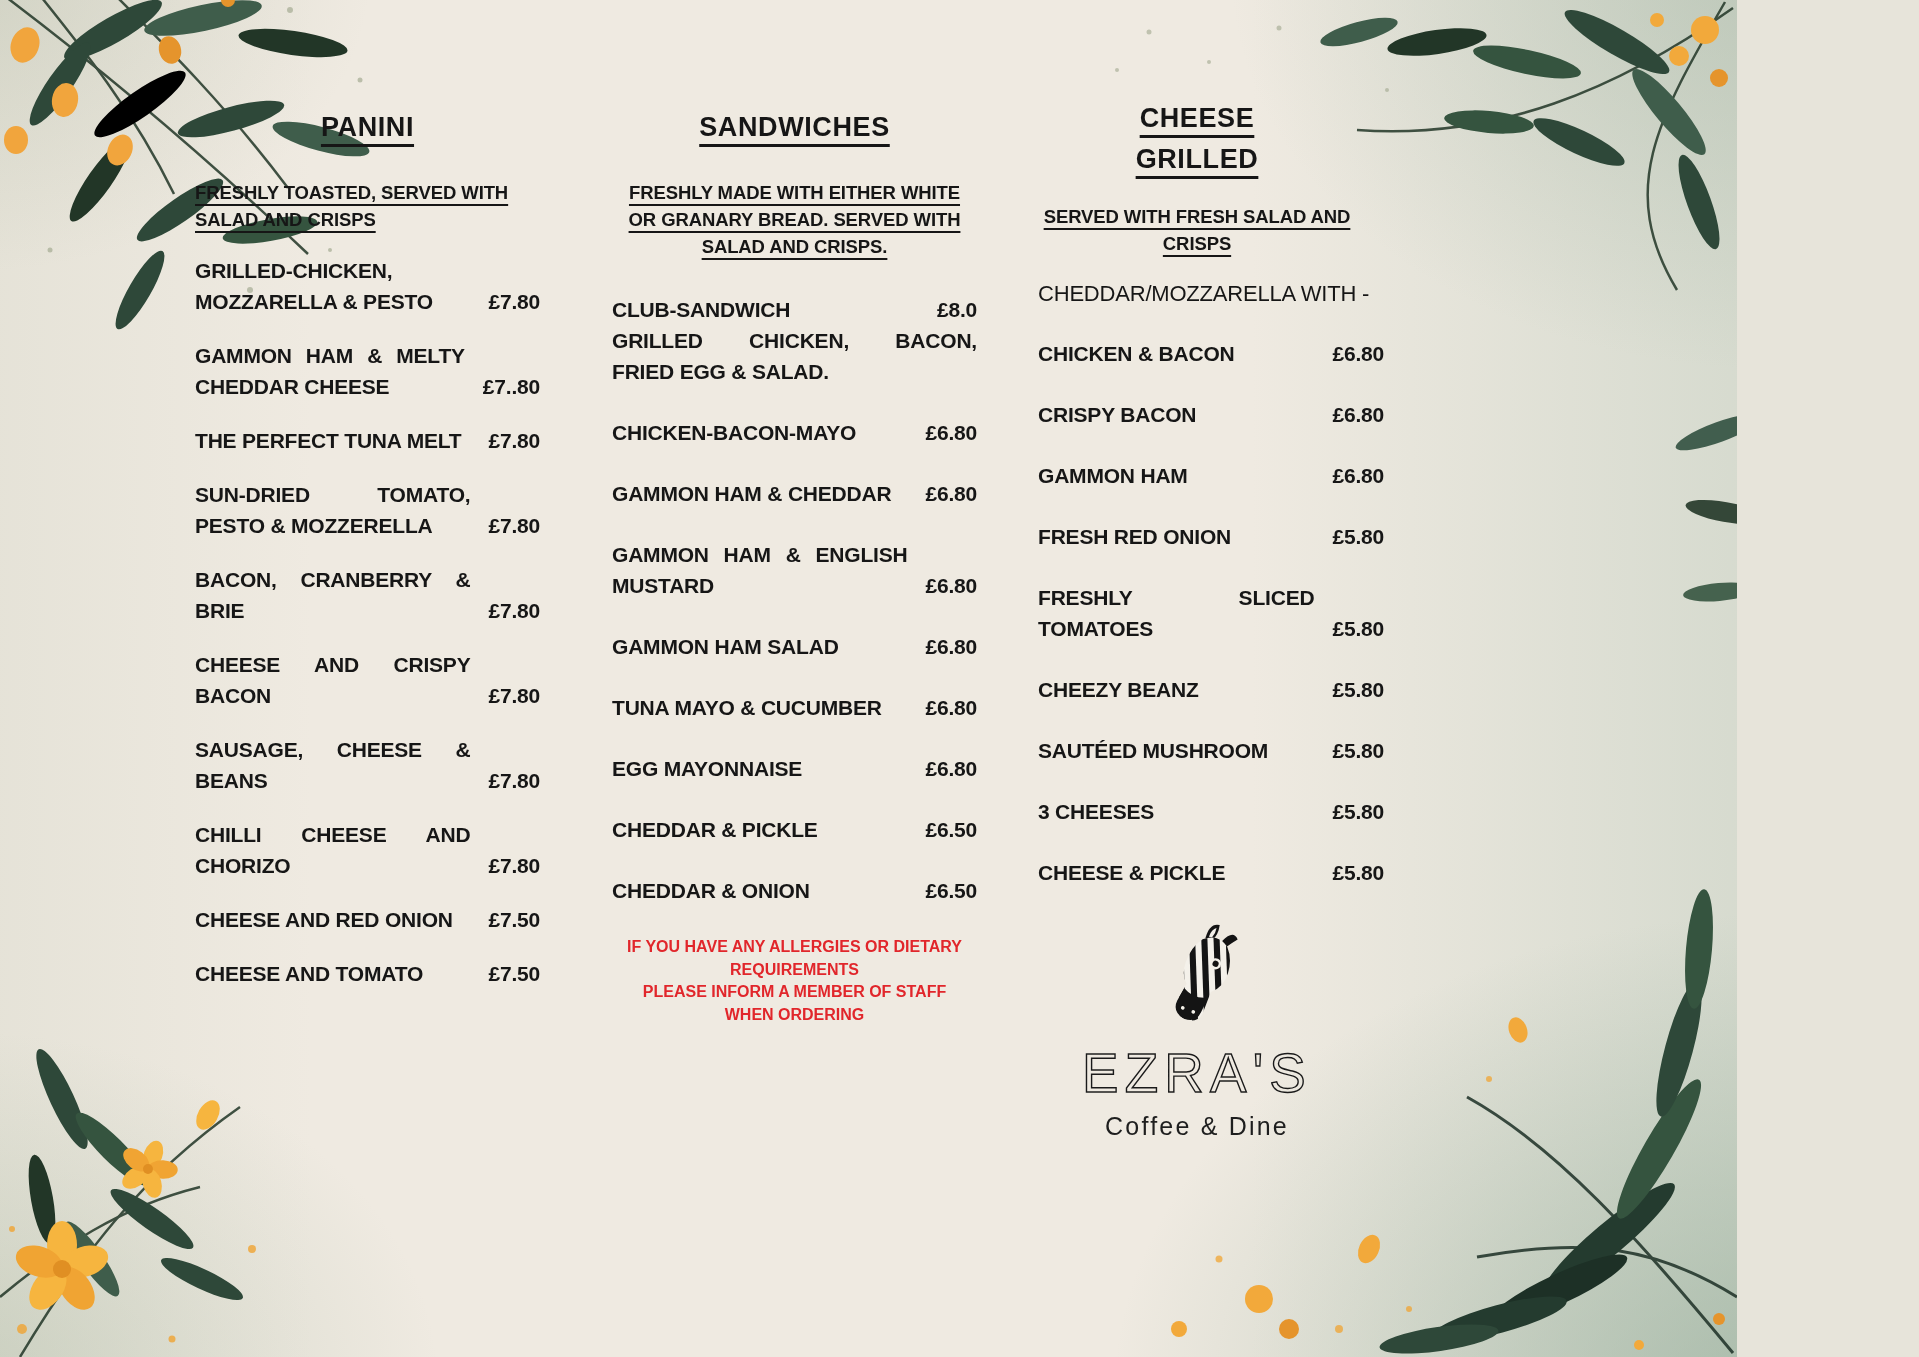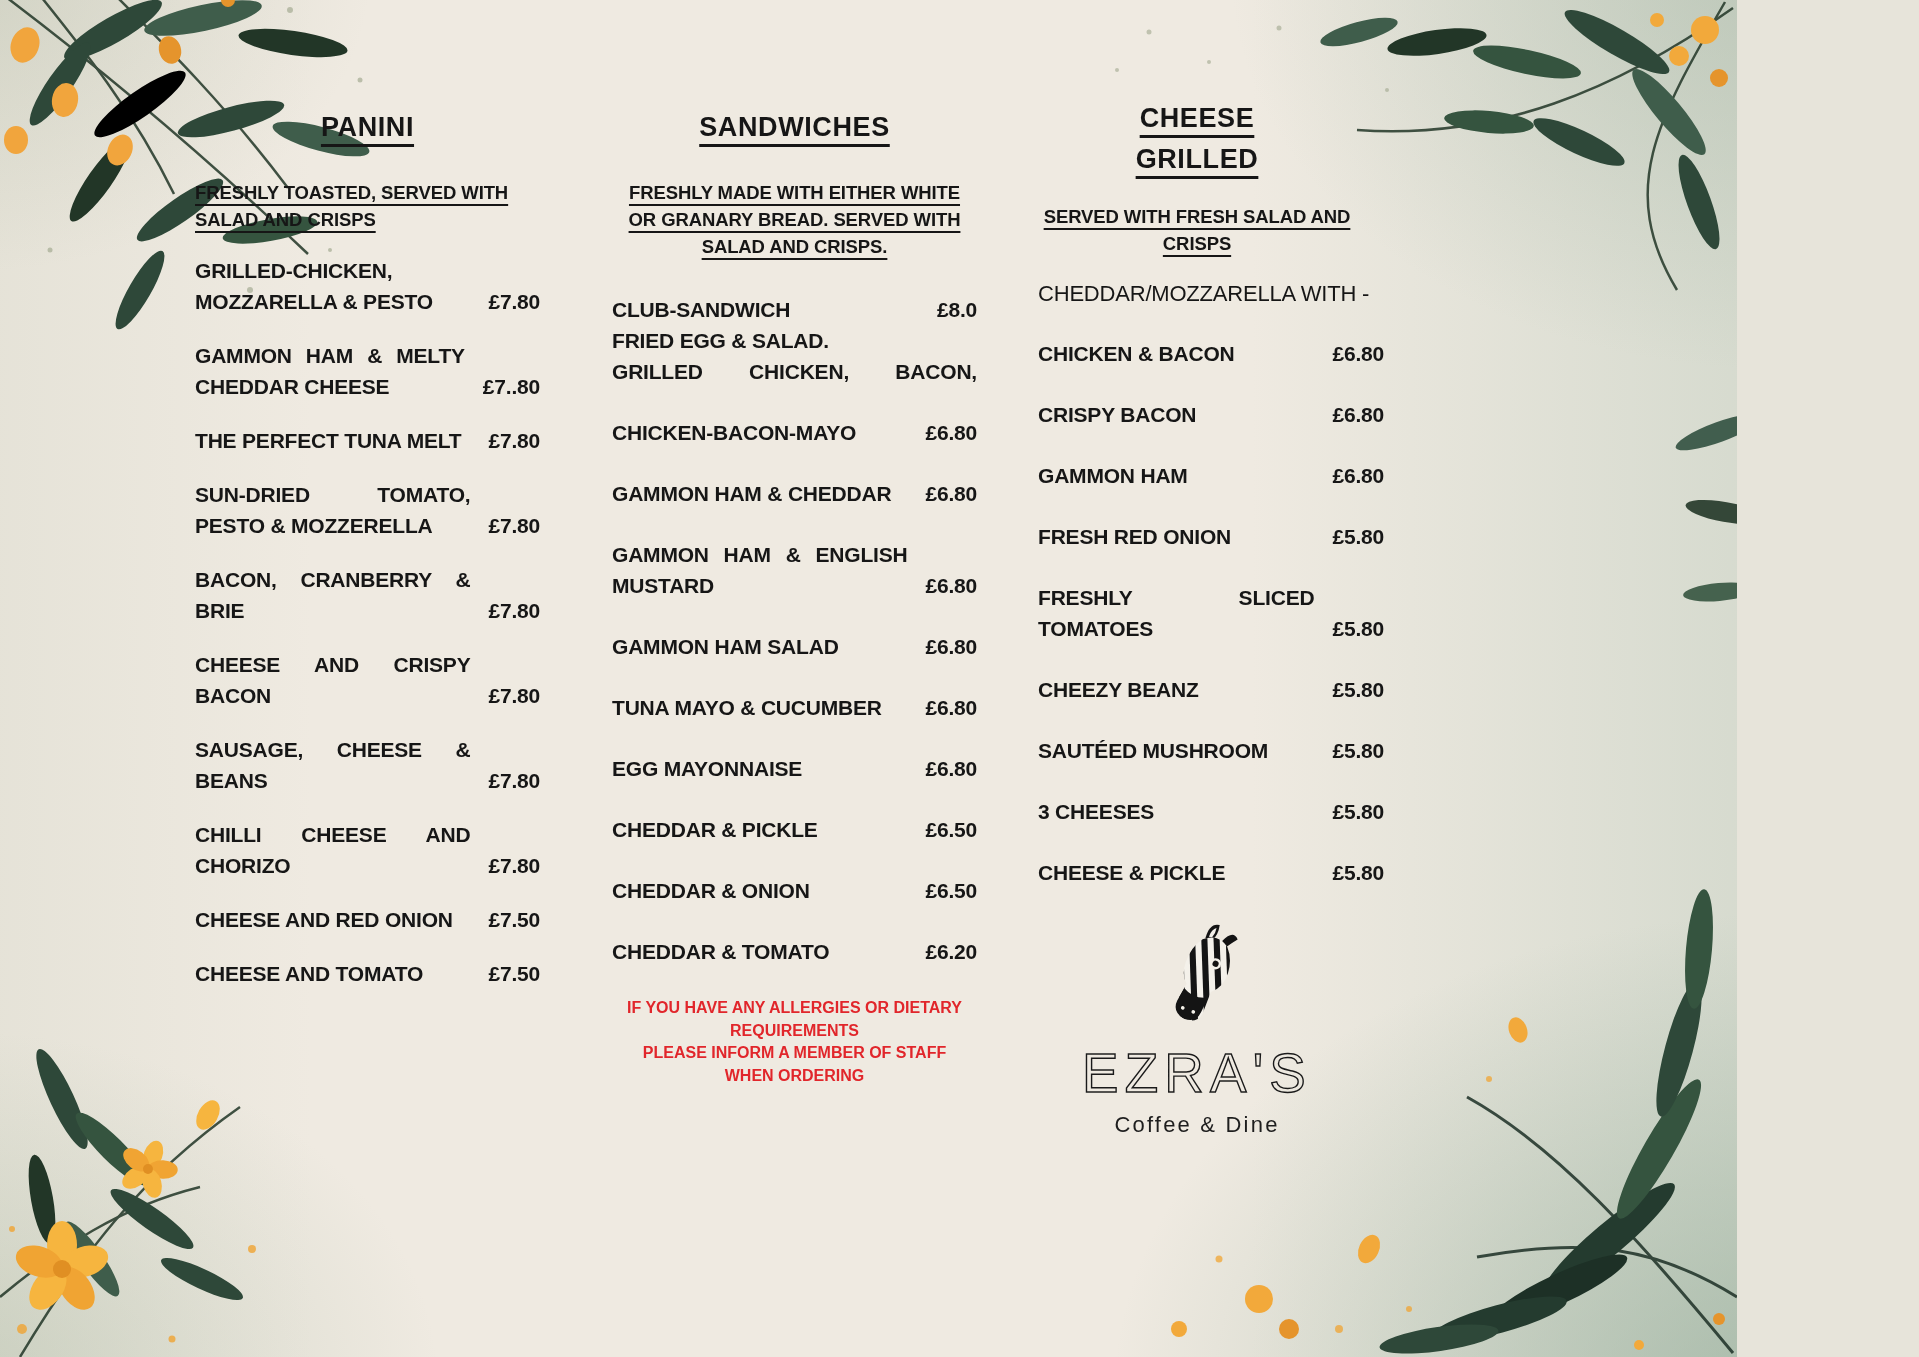--- a/index.html
+++ b/index.html
@@ -44,21 +44,21 @@
   .desc:empty{display:none;}
   .s0 .item-block{margin-bottom:23px;}
   .s1 .item-block{margin-bottom:30px;}
   .s2 .item-block{margin-bottom:30px;}
   .s2 .items,.s2 .intro{margin-left:30px;margin-right:2px;}
   .intro{font-size:22px;font-weight:400;letter-spacing:-0.2px;margin-bottom:31px;}
   .notice{margin-top:12px;text-align:center;color:#e1262b;}
   .notice-line{font-size:16px;font-weight:700;line-height:22.5px;letter-spacing:0;}
   .logo{margin-top:24px;text-align:center;}
   .wordmark{display:block;margin:2px auto 0;}
-  .tagline{font-size:22px;letter-spacing:2.2px;margin-top:2px;color:#1e1e1e;font-weight:400;}
+  .tagline{font-size:25px;letter-spacing:2.2px;margin-top:2px;color:#1e1e1e;font-weight:400;}
 </style>
 </head>
 <body>
 
 <div class="canvas">
 
   <svg class="deco" style="left:-12px;top:-12px" width="450" height="360" viewBox="0 0 450 360">
     <g stroke="#223627" stroke-width="2.5" fill="none" opacity=".85">
       <path d="M14 6 C120 86 215 166 320 266"></path>
         <path d="M46 0 C96 62 146 124 186 206"></path>
@@ -292,22 +292,22 @@
         <div class="sub-line">OR GRANARY BREAD. SERVED WITH</div>
         <div class="sub-line">SALAD AND CRISPS.</div>
       </div>
     <div class="items">
 
         <div class="item-block">
           <div class="item-row">
             <span class="iname">CLUB-SANDWICH</span>
             <span class="iprice">£8.0</span>
           </div>
+          <div class="desc dj">GRILLED CHICKEN, BACON,</div>
           <div class="desc">FRIED EGG &amp; SALAD.</div>
-          <div class="desc dj">GRILLED CHICKEN, BACON,</div>
         </div>
 
         <div class="item-block">
           <div class="item-row">
             <span class="iname">CHICKEN-BACON-MAYO</span>
             <span class="iprice">£6.80</span>
           </div>
 
         </div>
 
@@ -360,27 +360,20 @@
         </div>
 
         <div class="item-block">
           <div class="item-row">
             <span class="iname">CHEDDAR &amp; ONION</span>
             <span class="iprice">£6.50</span>
           </div>
 
         </div>
 
-        <div class="item-block">
-          <div class="item-row">
-            <span class="iname">CHEDDAR &amp; TOMATO</span>
-            <span class="iprice">£6.20</span>
-          </div>
-
-        </div>
       </div>
     <div class="notice">
 
     <div class="notice-line">IF YOU HAVE ANY ALLERGIES OR DIETARY</div>
         <div class="notice-line">REQUIREMENTS</div>
         <div class="notice-line">PLEASE INFORM A MEMBER OF STAFF</div>
         <div class="notice-line">WHEN ORDERING</div>
       </div>
   </section>
 

